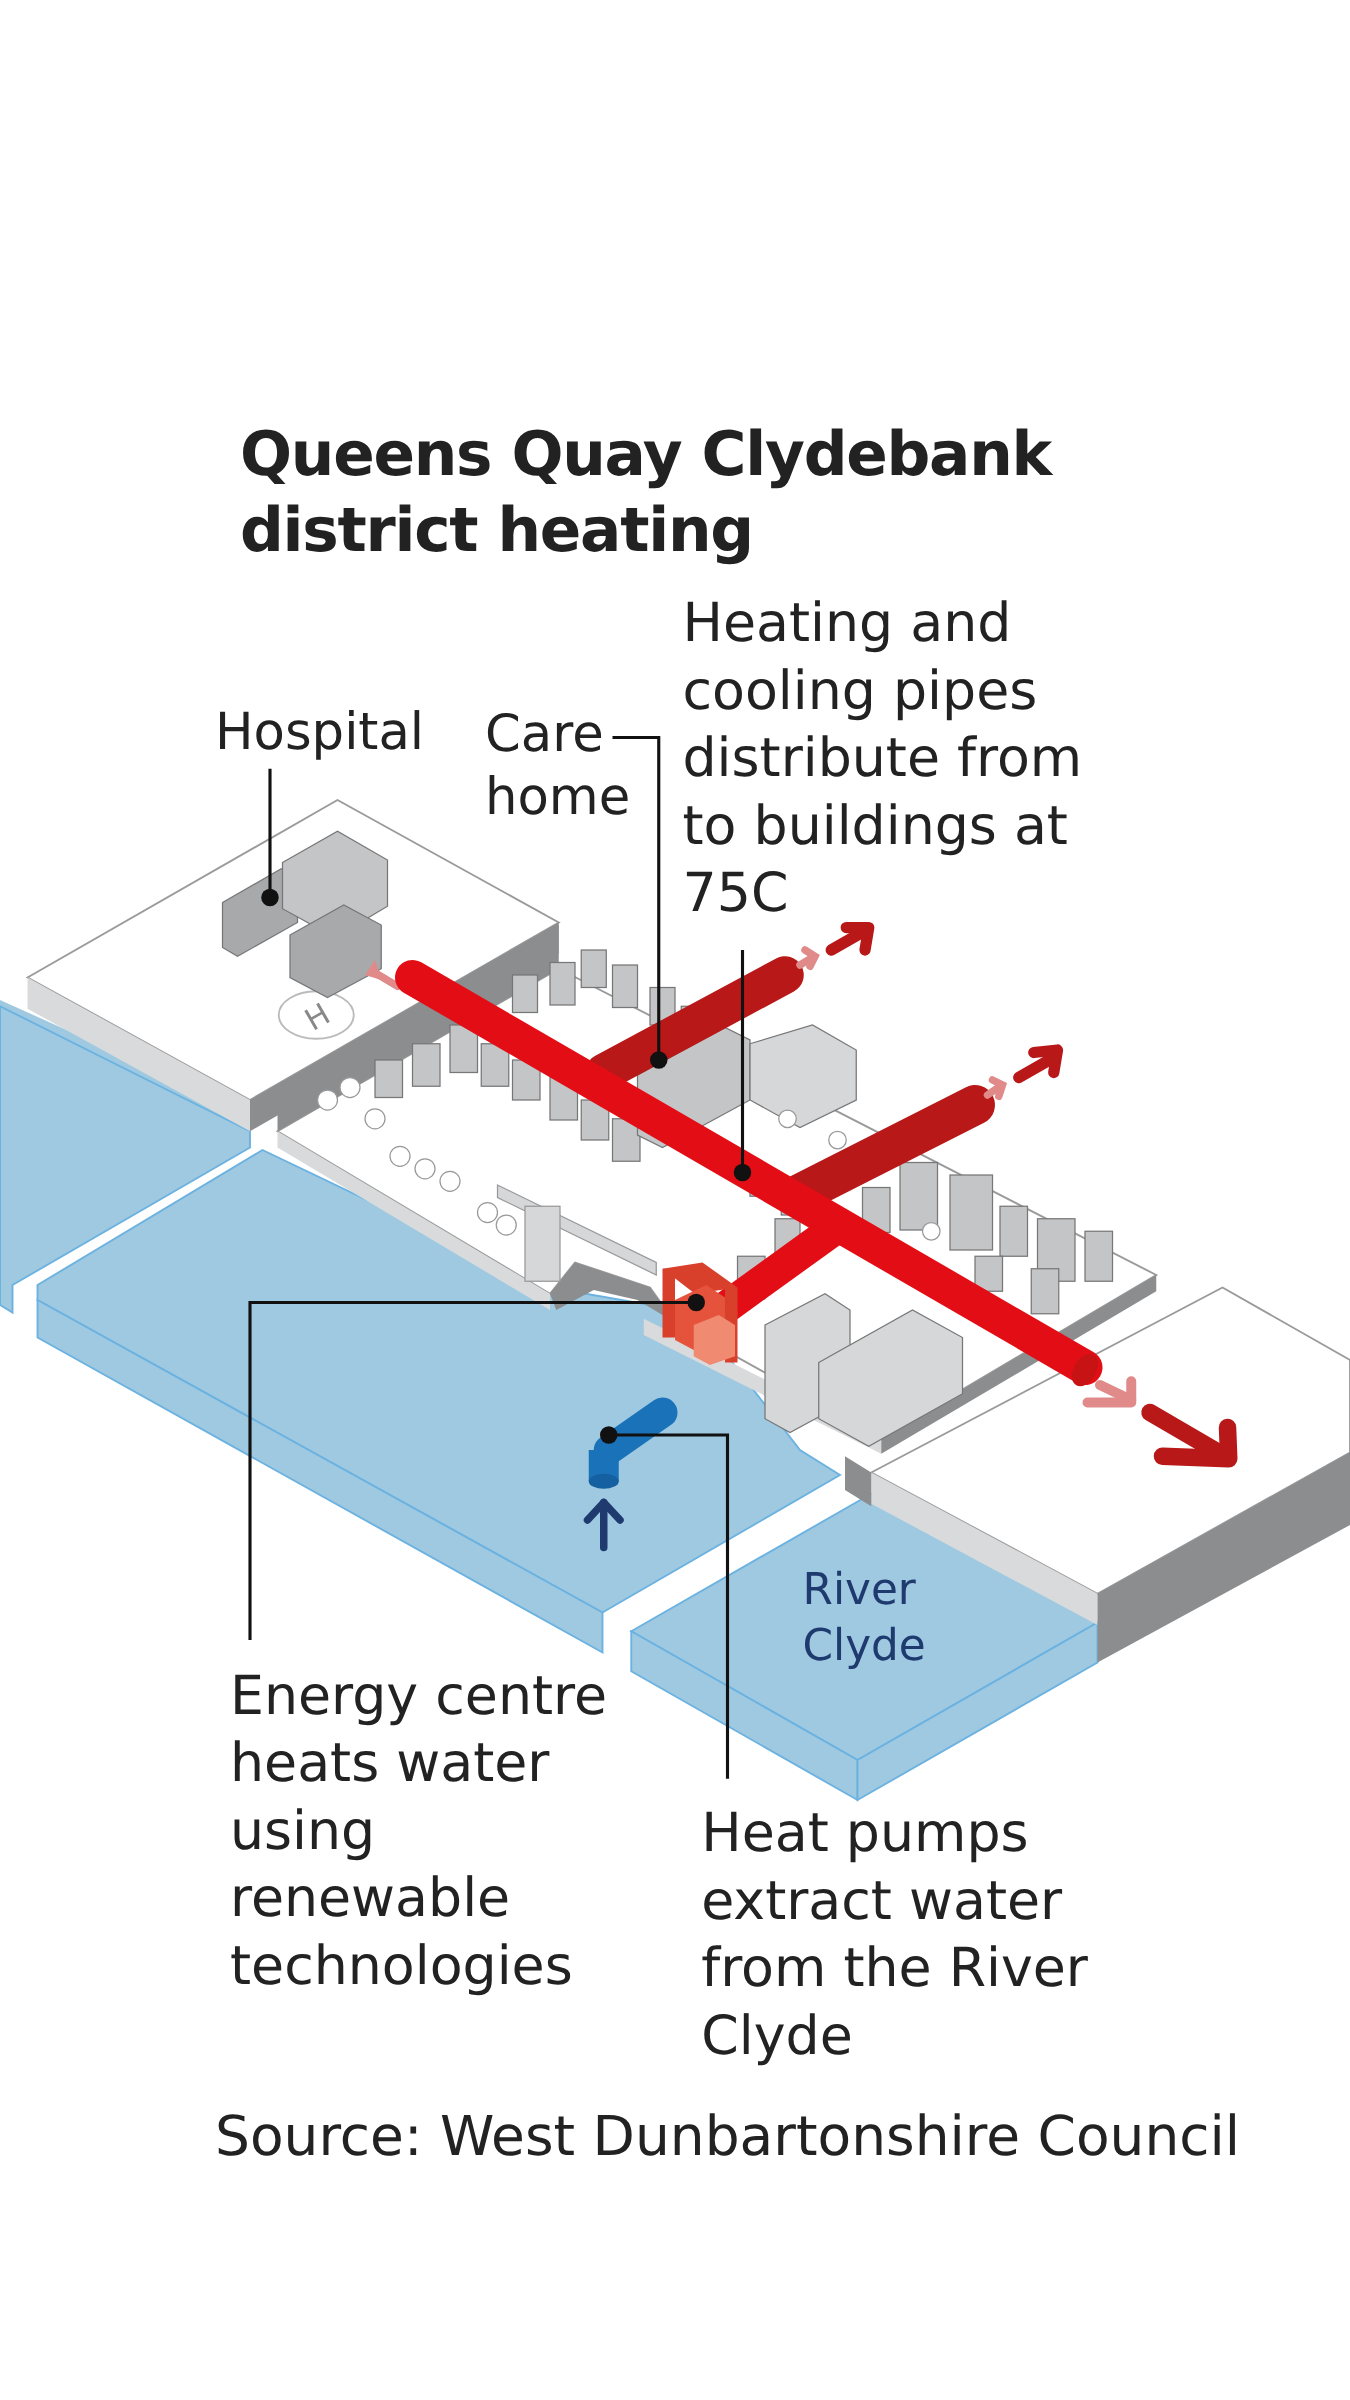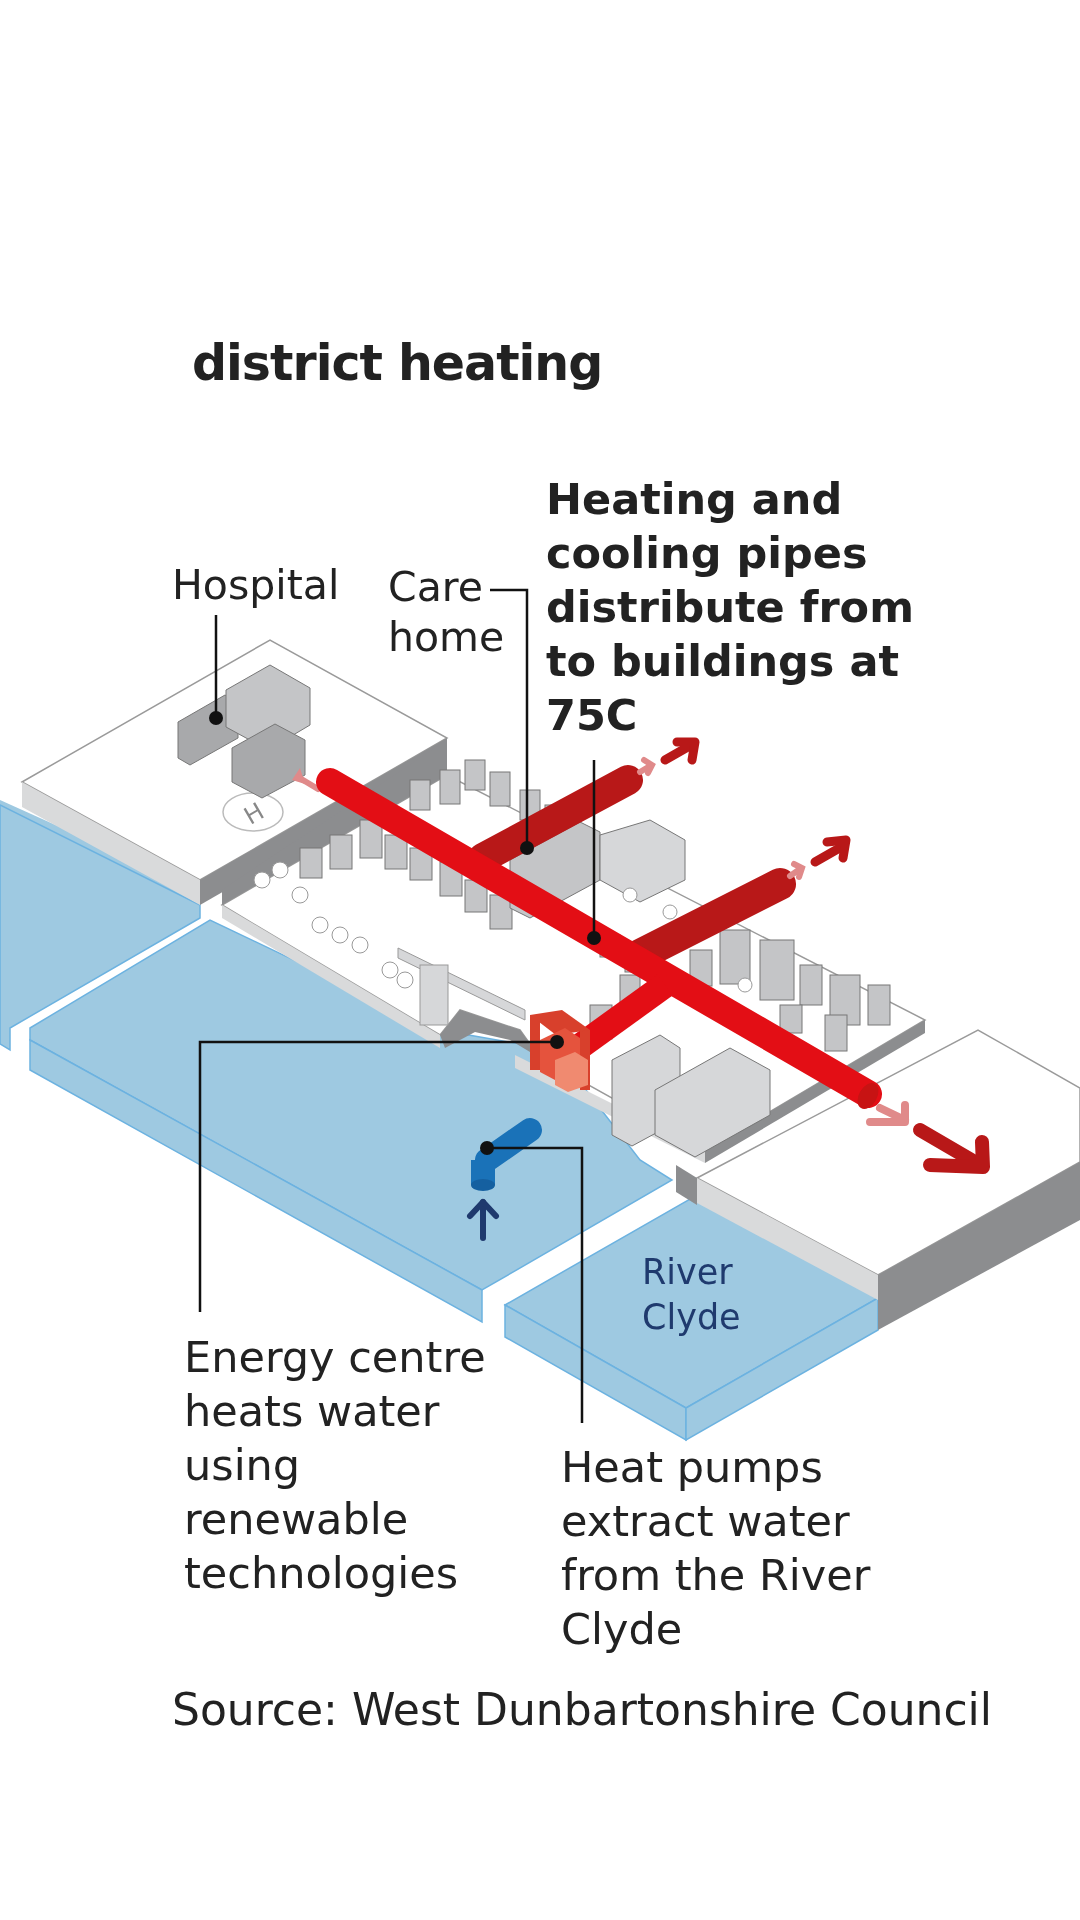--- a/index.html
+++ b/index.html
@@ -171,31 +171,32 @@
   <g fill="#111111">
     <circle cx="216" cy="718" r="7"></circle>
     <circle cx="527" cy="848" r="7"></circle>
     <circle cx="594" cy="938" r="7"></circle>
     <circle cx="557" cy="1042" r="7"></circle>
     <circle cx="487" cy="1148" r="7"></circle>
   </g>
 </svg>
 
 <div class="title">
+  <div>Queens Quay Clydebank</div>
   <div>district heating</div>
 </div>
 
 <div class="label lbl-sm" style="left:172px; top:560px;">Hospital</div>
 
 <div class="label lbl-sm" style="left:388px; top:562px;">
   <div>Care</div>
   <div>home</div>
 </div>
 
-<div class="label lbl-lg" style="left:546px; top:472px;font-weight:bold;">
+<div class="label lbl-lg" style="left:546px; top:472px;">
   <div>Heating and</div>
   <div>cooling pipes</div>
   <div>distribute from</div>
   <div>to buildings at</div>
   <div>75C</div>
 </div>
 
 <div class="label river" style="left:642px; top:1250px;">
   <div>River</div>
   <div>Clyde</div>

